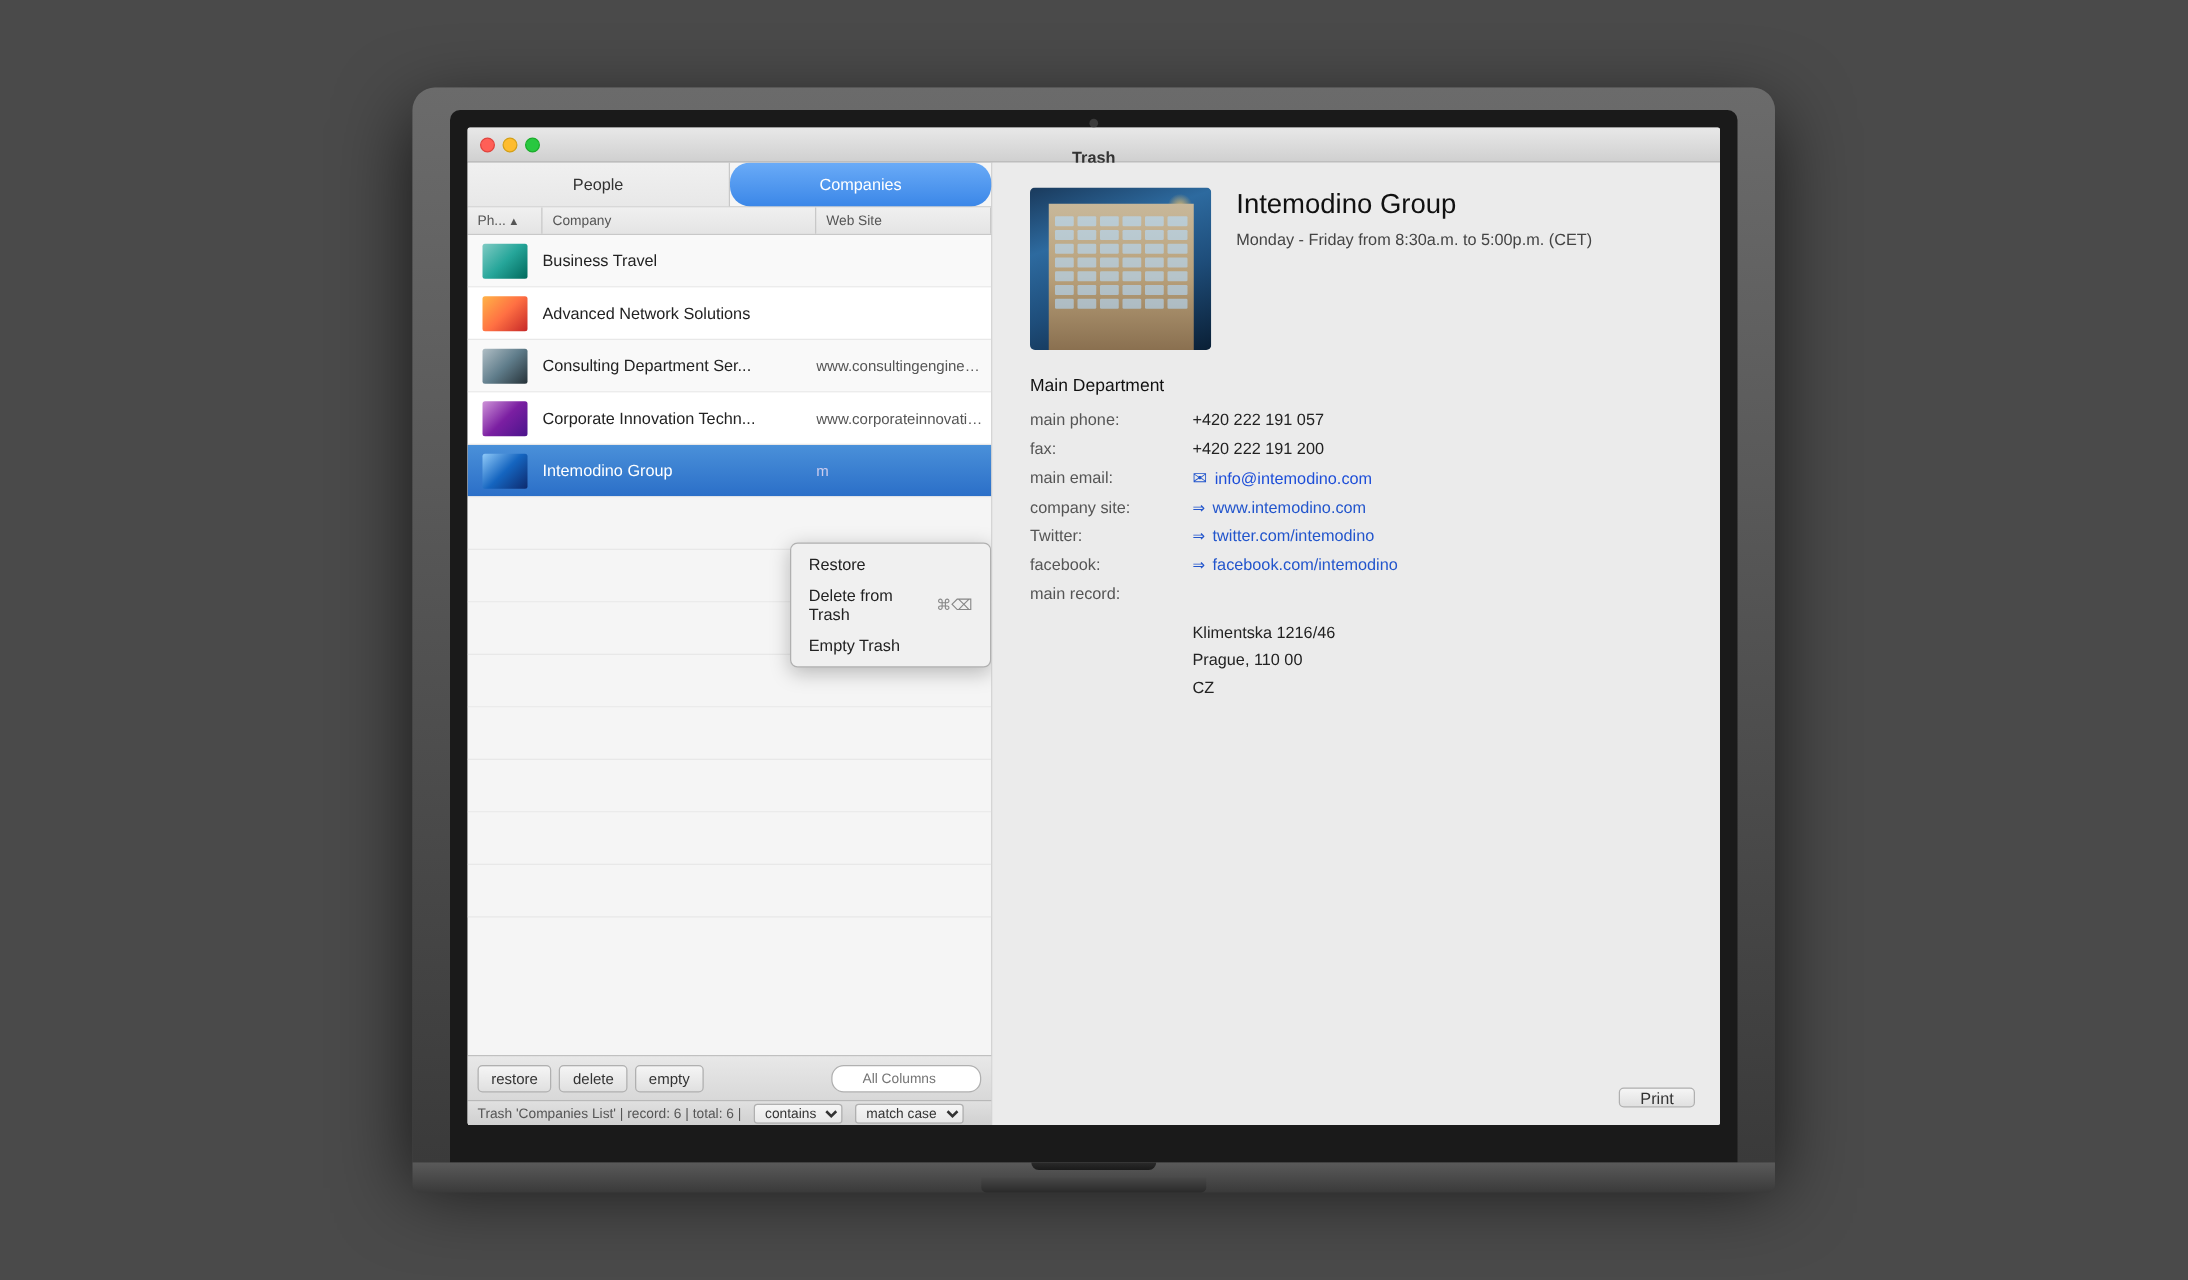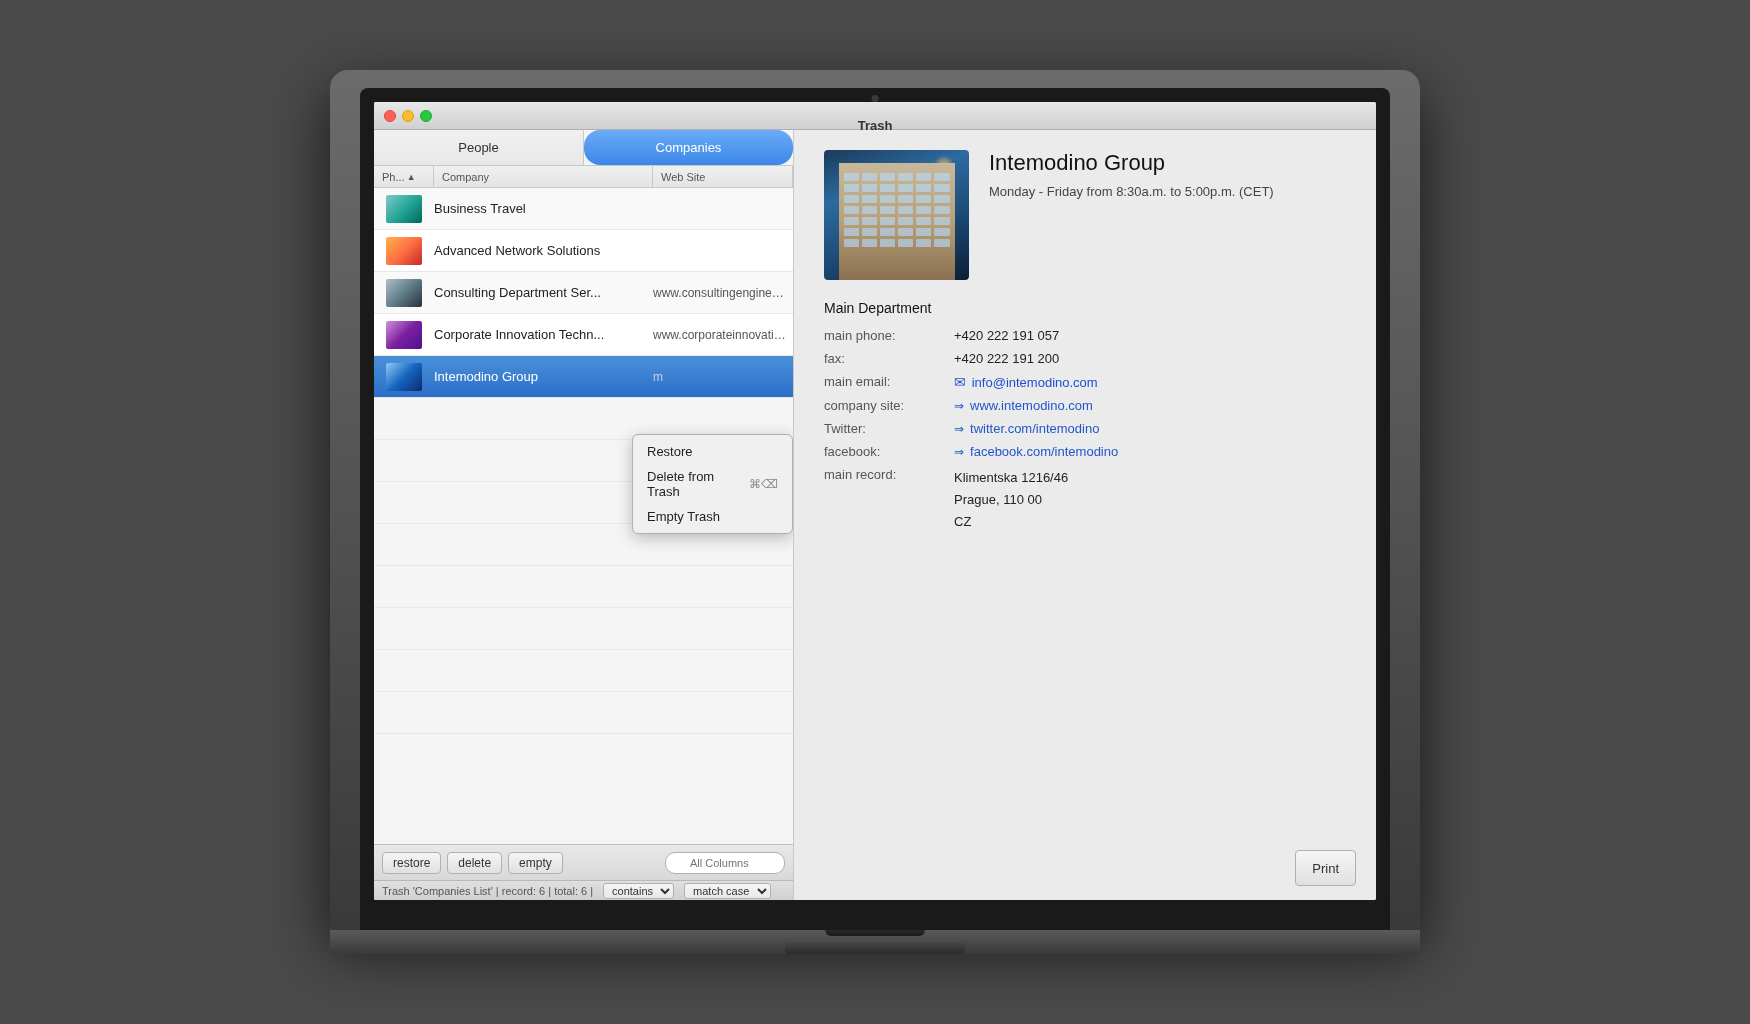--- a/index.html
+++ b/index.html
@@ -483,21 +483,21 @@
 
     .detail-address {
       line-height: 1.6;
     }
 
     
     .print-btn {
       position: absolute;
       bottom: 14px;
       right: 20px;
-      height: 36px;
+      height: 16px;
       padding: 0 16px;
       background: linear-gradient(180deg, #f5f5f5 0%, #e0e0e0 100%);
       border: 1px solid #b0b0b0;
       border-radius: 4px;
       font-size: 13px;
       color: #333;
       cursor: pointer;
     }
 
     
@@ -799,21 +799,21 @@
               <div class="detail-row">
                 <span class="detail-label">facebook:</span>
                 <span class="detail-value">
                   <span style="color:#2255cc; font-size:12px;">⇒</span>
                   <span style="color:#2255cc; cursor:pointer;">facebook.com/intemodino</span>
                 </span>
               </div>
 
               <div class="detail-row">
                 <span class="detail-label">main record:</span>
-                <span class="detail-value detail-address" style="line-height:1.7;">
+                <span class="detail-value detail-address" style="line-height:1.7;margin-top:28px;">
                   Klimentska 1216/46<br>Prague, 110 00<br>CZ
                 </span>
               </div>
 
             </div>
 
             <button class="print-btn">Print</button>
 
           </div>
         </div>

